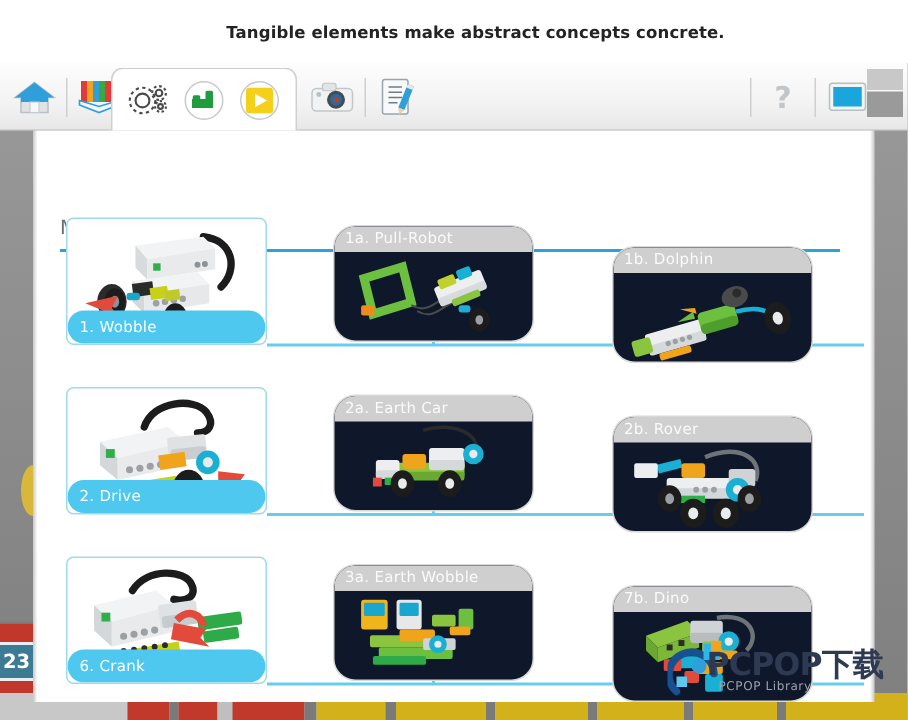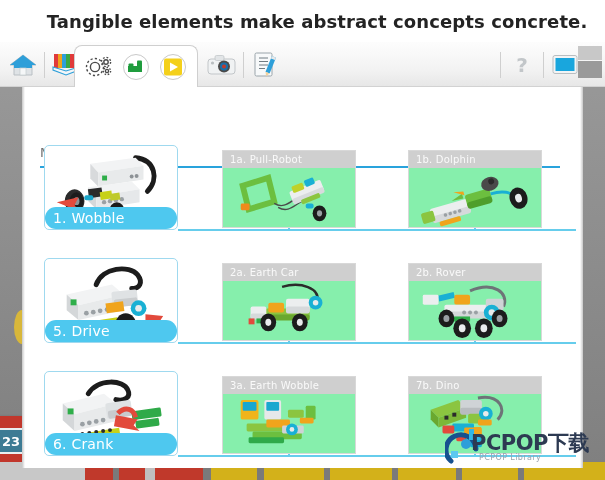--- a/index.html
+++ b/index.html
@@ -10,21 +10,21 @@
     background: #ffffff;
   }
 
   
   .caption-bar {
     position: absolute; left: 0; top: 0; width: 605px; height: 42px;
     background: #ffffff;
     display: flex; align-items: center; justify-content: center;
   }
   .caption-text {
-    font-size: 18px; font-weight: bold; color: #232323;
+    font-size: 11px; font-weight: bold; color: #232323;
     letter-spacing: 0.1px;
     margin-left: 29px;
   }
 
   
   .desktop {
     position: absolute; left: 0; top: 42px; width: 605px; height: 438px;
     background: #8d8d8d;
     overflow: hidden;
   }
@@ -124,40 +124,40 @@
   .card-main {
     position: absolute; left: 22px; top: 0; width: 134px; height: 85px;
     background: #ffffff;
     border: 1px solid #9fd9ef; border-radius: 5px;
     overflow: hidden;
   }
   .card-main .thumb { position: absolute; inset: 0; }
   .card-main .label {
     position: absolute; left: 0; bottom: 0; width: 100%; height: 22px;
     background: #4ec8ef; color: #ffffff;
-    font-size: 14px; display: flex; align-items: center;
+    font-size: 10px; display: flex; align-items: center;
     padding-left: 8px; letter-spacing: .2px; border-radius: 11px;
   }
 
   
   .card-sub {
     position: absolute; top: 5px; width: 134px; height: 78px;
-    background: #86efac;
-    border: 1px solid #d8d8d8; border-radius: 0;
+    background: #0f172a;
+    border: 1px solid #d8d8d8; border-radius: 15px;
     overflow: hidden;
   }
   .card-sub .label {
     position: absolute; left: 0; top: 0; width: 100%; height: 17px;
     background: #cfcfcf; color: #fafafa;
     font-size: 10px; display: flex; align-items: center;
     padding-left: 7px; letter-spacing: .2px;
   }
   .card-sub .thumb { position: absolute; left: 0; top: 17px; right: 0; bottom: 0; }
   .card-sub.c1 { left: 200px; }
-  .card-sub.c2 { left: 386px; }
+  .card-sub.c2 { left: 386px; margin-top: 14px; }
 
   
   .connector-h {
     position: absolute; left: 156px; top: 84px; width: 398px; height: 2px;
     background: #66cdec;
   }
   .stub {
     position: absolute; top: 76px; width: 2px; height: 9px; background: #66cdec;
   }
   .dot {
@@ -462,21 +462,21 @@
           <rect x="70" y="40" width="24" height="8" rx="2" fill="#cacdcf" transform="rotate(-6 82 44)"></rect>
           <rect x="62" y="44" width="18" height="10" fill="#f0a41c" transform="rotate(-8 71 49)"></rect>
           <circle cx="95" cy="50" r="8" fill="#19b0d4"></circle>
           <circle cx="95" cy="50" r="3.4" fill="#e8eaeb"></circle>
           <ellipse cx="82" cy="68" rx="11" ry="13" fill="#1c1c1c"></ellipse>
           <ellipse cx="82" cy="68" rx="4.4" ry="5.4" fill="#9aa0a4"></ellipse>
           <path d="M62 70 C74 78 84 78 92 74 C80 84 66 82 58 76 Z" fill="#22b3d6"></path>
           <path d="M102 56 L120 58 L116 64 L120 70 L102 68 Z" fill="#e24a3c"></path>
           <path d="M58 74 L76 76 L72 81 L76 86 L58 84 Z" fill="#9fb2d8"></path>
         </svg>
-        <div class="label">5. Drive</div>
+        <div class="label">2. Drive</div>
       </div>
 
       <div class="card-sub c1">
         <div class="label">2a. Earth Car</div>
         <svg class="thumb" viewBox="0 0 134 61">
           <path d="M60 6 C80 0 98 8 96 20" stroke="#2b2b2b" stroke-width="2.4" fill="none"></path>
           <rect x="34" y="28" width="54" height="10" rx="2" fill="#8bc540"></rect>
           <rect x="34" y="34" width="54" height="6" rx="2" fill="#6aa82f"></rect>
           <rect x="28" y="26" width="16" height="12" rx="2" fill="#eceeef"></rect>
           <rect x="28" y="33" width="16" height="6" rx="2" fill="#d6d9db"></rect>

